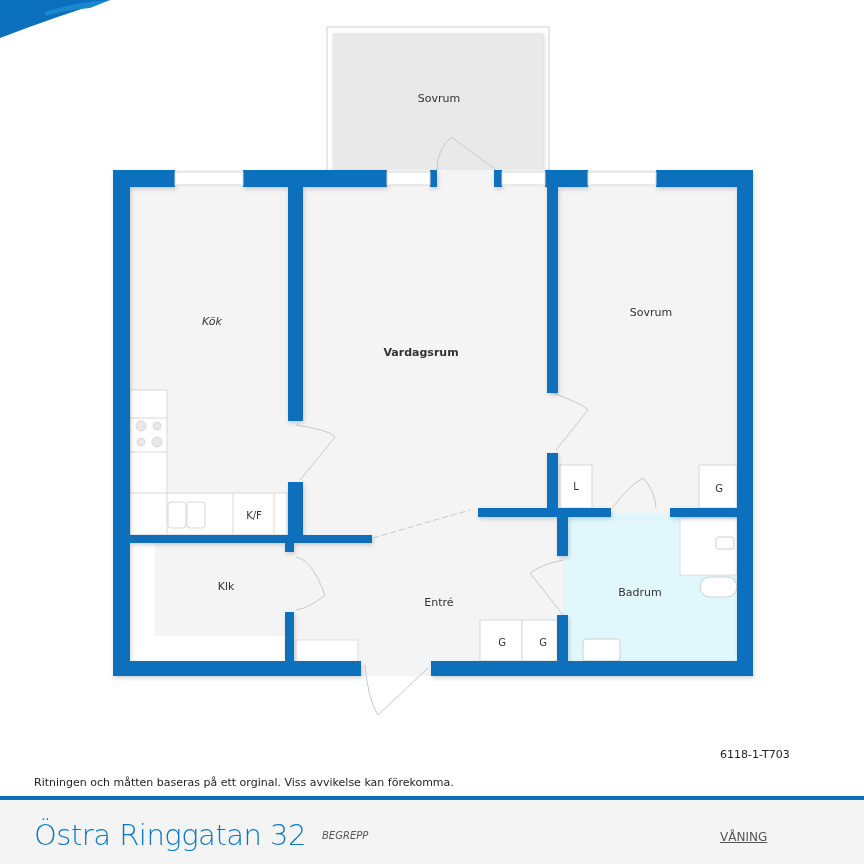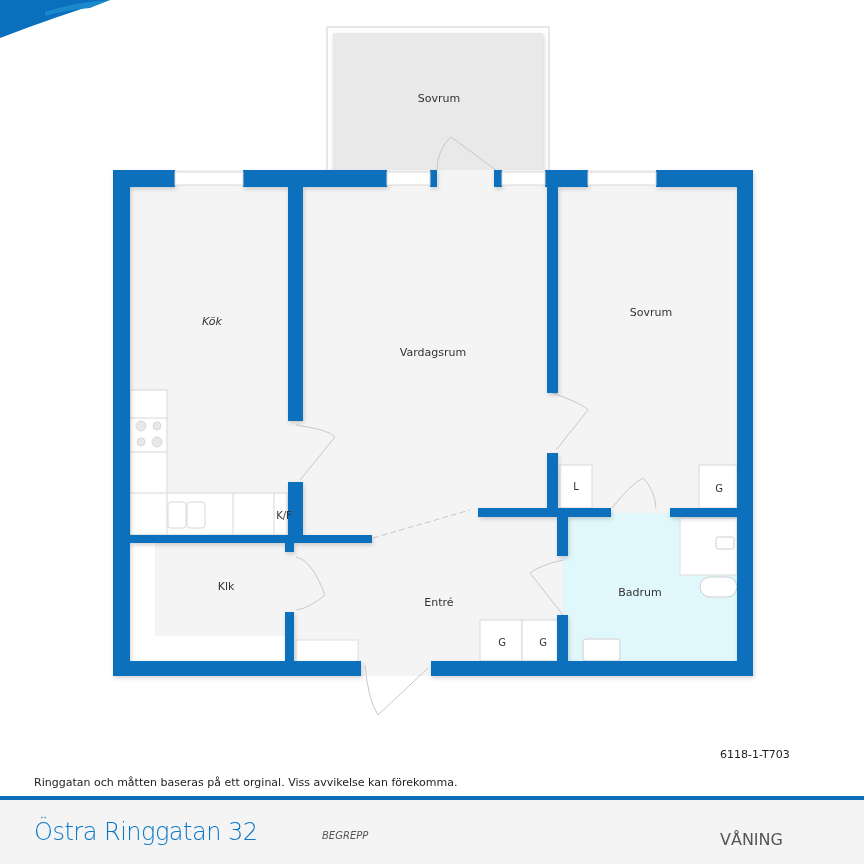--- a/index.html
+++ b/index.html
@@ -6,23 +6,23 @@
   body { width:864px; height:864px; position:relative; overflow:hidden; background:#ffffff; font-family:"DejaVu Sans", sans-serif; }
   .abs { position:absolute; }
   .corner-swoosh { left:0; top:0; }
   .plan { left:0; top:0; width:864px; height:760px; }
   .room-label { position:absolute; font-size:11px; color:#333; transform:translate(-50%,-50%); white-space:nowrap; }
   .fix-label { position:absolute; font-size:10px; color:#333; transform:translate(-50%,-50%); }
   .disclaimer { left:34px; top:776px; font-size:11px; color:#222; }
   .plan-code { left:720px; top:748px; font-size:11px; color:#222; }
   .divider { left:0; top:796px; width:864px; height:4px; background:#0d6fba; }
   .footer { left:0; top:800px; width:864px; height:64px; background:#f4f4f4; }
-  .address { left:34px; top:818px; font-size:24px; color:#0a78c6; font-weight:300; letter-spacing:-0.5px; }
+  .address { left:34px; top:818px; font-size:29px; color:#0a78c6; font-weight:300; letter-spacing:-0.5px; }
   .begrepp { left:322px; top:830px; font-size:10px; color:#555;font-style:italic; }
-  .vaning { left:720px; top:830px; font-size:16px; color:#555; }
+  .vaning { left:720px; top:830px; font-size:12px; color:#555;text-decoration:underline; }
 </style>
 </head>
 <body>
 
 <svg class="abs corner-swoosh" width="200" height="60" viewBox="0 0 200 60">
   <path d="M0 0 L110 0 Q60 15 0 38 Z" fill="#0a6fbd"></path>
   <path d="M45 12 Q75 2 110 0 L90 8 Q65 10 45 16 Z" fill="#1a88cc"></path>
 </svg>
 
 <svg class="abs plan" width="864" height="760" viewBox="0 0 864 760">
@@ -121,31 +121,31 @@
   <g fill="#ffffff" stroke="#d8d8d8" stroke-width="1">
     <rect x="175" y="172" width="68" height="13"></rect>
     <rect x="387" y="172" width="43" height="13"></rect>
     <rect x="502" y="172" width="43" height="13"></rect>
     <rect x="588" y="172" width="68" height="13"></rect>
   </g>
 </svg>
 
 <span class="room-label" style="left:439px;top:98px;">Sovrum</span>
 <span class="room-label" style="left:212px;top:321px;font-style:italic;">Kök</span>
-<span class="room-label" style="left:433px;top:352px;">Vardagsrum</span>
+<span class="room-label" style="left:421px;top:352px;font-weight:bold;">Vardagsrum</span>
 <span class="room-label" style="left:651px;top:312px;">Sovrum</span>
 <span class="room-label" style="left:226px;top:586px;">Klk</span>
 <span class="room-label" style="left:439px;top:586px;margin-top:16px;">Entré</span>
 <span class="room-label" style="left:640px;top:592px;">Badrum</span>
 
-<span class="fix-label" style="left:254px;top:515px;margin-left:30px;">K/F</span>
+<span class="fix-label" style="left:254px;top:515px;">K/F</span>
 <span class="fix-label" style="left:576px;top:486px;">L</span>
 <span class="fix-label" style="left:719px;top:488px;">G</span>
 <span class="fix-label" style="left:502px;top:642px;">G</span>
 <span class="fix-label" style="left:543px;top:642px;">G</span>
 
-<div class="abs disclaimer">Ringgatan och måtten baseras på ett orginal. Viss avvikelse kan förekomma.</div>
+<div class="abs disclaimer">Ritningen och måtten baseras på ett orginal. Viss avvikelse kan förekomma.</div>
 <div class="abs plan-code">6118-1-T703</div>
 <div class="abs divider"></div>
 <div class="abs footer"></div>
 <div class="abs address">Östra Ringgatan 32</div>
 <div class="abs begrepp">BEGREPP</div>
 <div class="abs vaning">VÅNING</div>
 
 </body></html>

